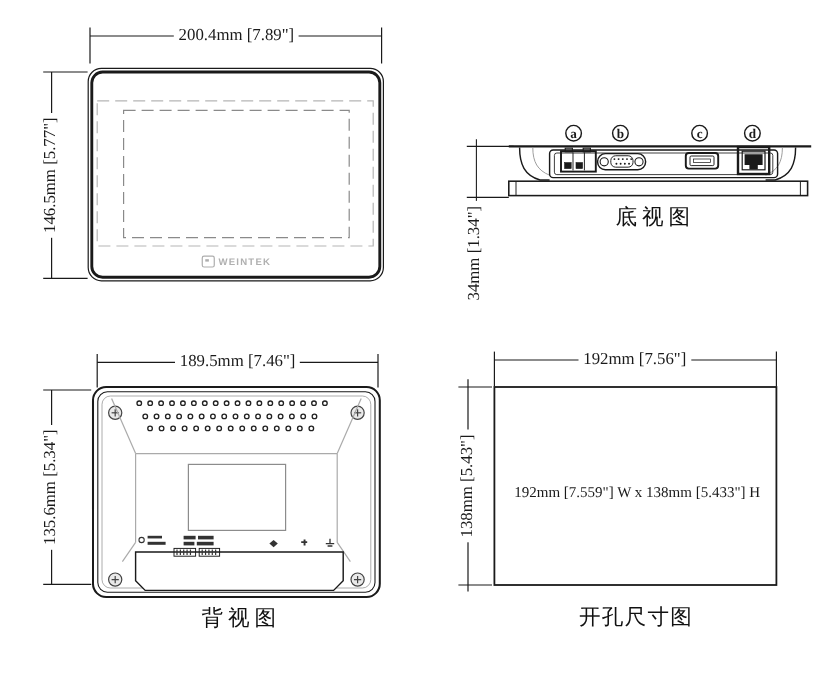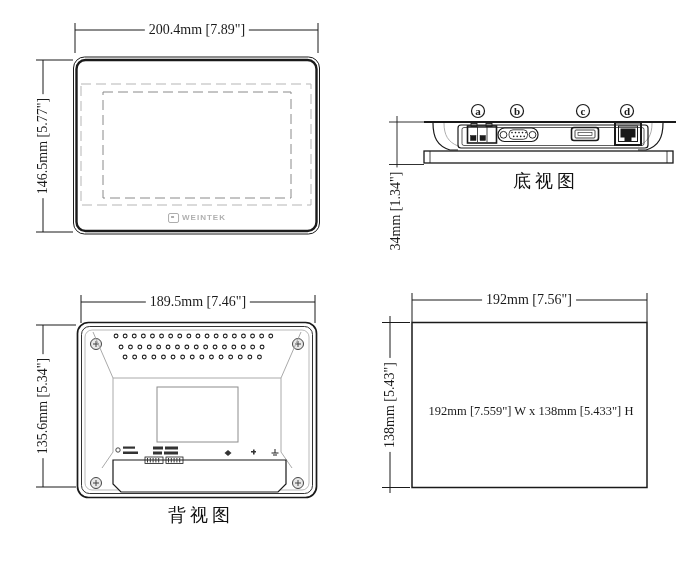--- a/index.html
+++ b/index.html
@@ -18,21 +18,21 @@
     position:absolute;transform:translate(-50%,-50%);
     white-space:nowrap;font-size:18px;letter-spacing:4px;color:#111;
     font-family:"Liberation Serif","DejaVu Serif",serif;
   }
   .cutnote{
     position:absolute;transform:translate(-50%,-50%);
     white-space:nowrap;font-size:12.5px;color:#1a1a1a;background:#fff;
   }
   .logo{
     position:absolute;left:197px;top:218px;transform:translate(-50%,-50%);
-    display:flex;align-items:flex-start;gap:3px;
+    display:flex;align-items:center;gap:3px;
   }
   .logo .mark{
     width:9px;height:8px;border:1px solid #adadad;border-radius:2px;position:relative;
   }
   .logo .mark:after{content:"";position:absolute;left:2px;top:2px;width:3px;height:2px;background:#adadad;}
   .logo .word{
     font-family:"Liberation Sans","DejaVu Sans",sans-serif;
     font-size:8px;font-weight:bold;letter-spacing:1px;color:#b0b0b0;
   }
 </style>
@@ -241,14 +241,15 @@
   <div class="dimtext vert" style="left:396px;top:211px;">34mm [1.34"]</div>
   <div class="viewlabel" style="left:546px;top:181px;">底视图</div>
 
   <div class="dimtext" style="left:198px;top:302px;">189.5mm [7.46"]</div>
   <div class="dimtext vert" style="left:43px;top:406px;">135.6mm [5.34"]</div>
   <div class="viewlabel" style="left:201px;top:515px;">背视图</div>
 
   <div class="dimtext" style="left:529px;top:300px;">192mm [7.56"]</div>
   <div class="dimtext vert" style="left:390px;top:405px;">138mm [5.43"]</div>
   <div class="cutnote" style="left:531px;top:411px;">192mm [7.559"] W x 138mm [5.433"] H</div>
+  <div class="viewlabel" style="left:530px;top:514px;letter-spacing:1px;">开孔尺寸图</div>
 
 </div>
 
 </body></html>

